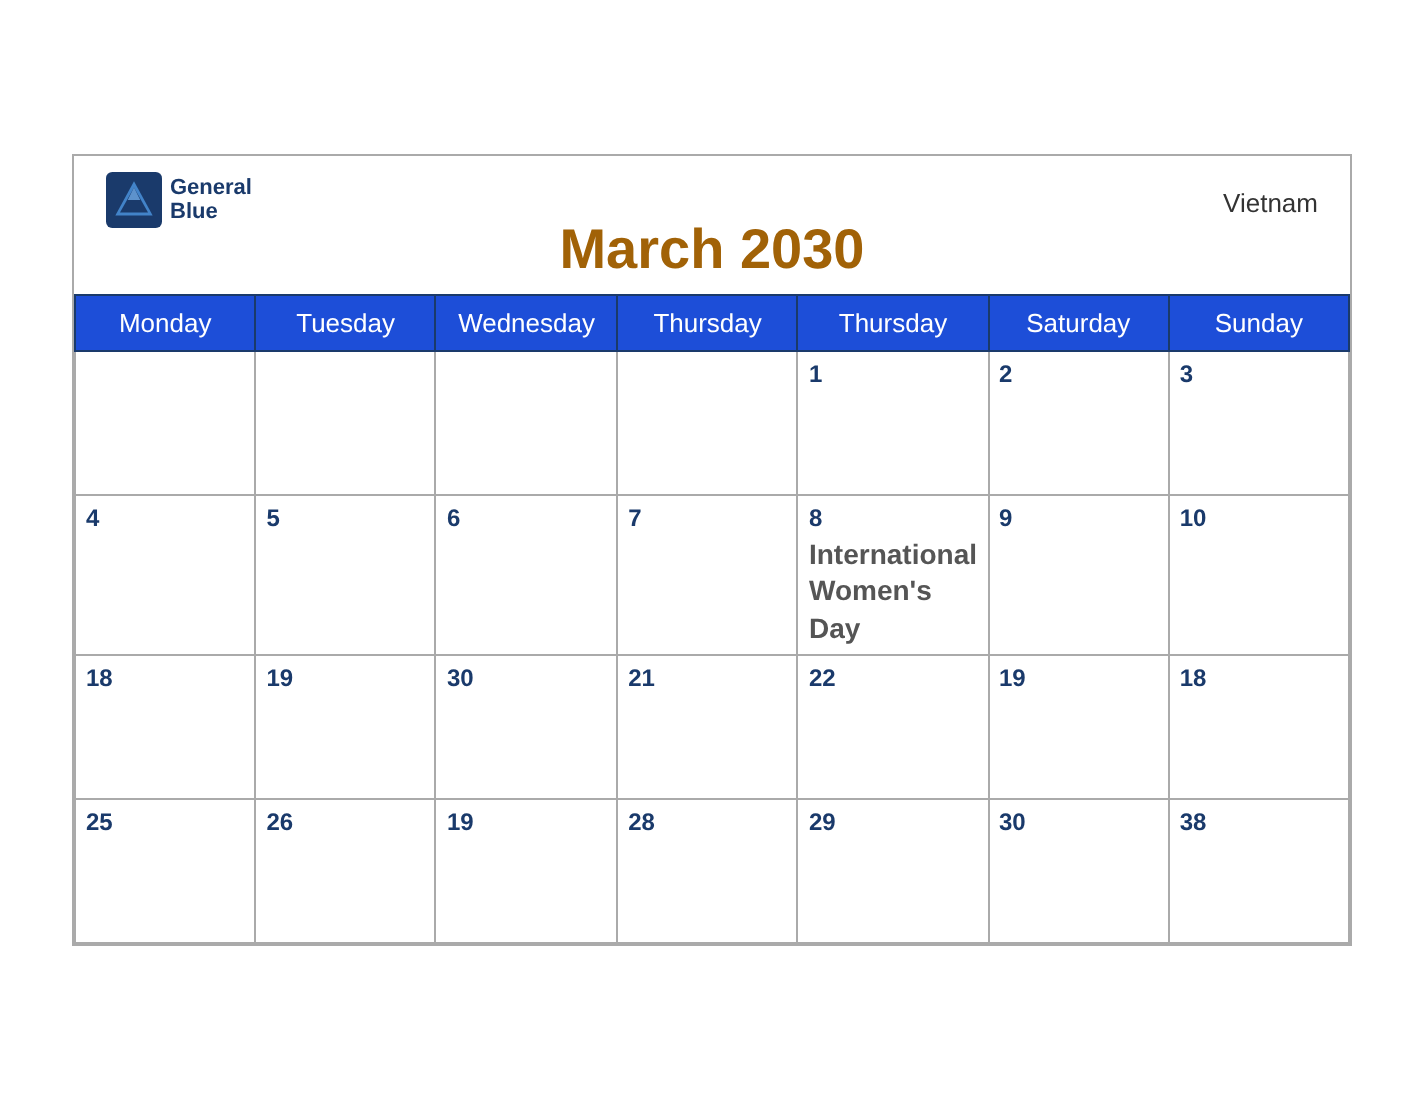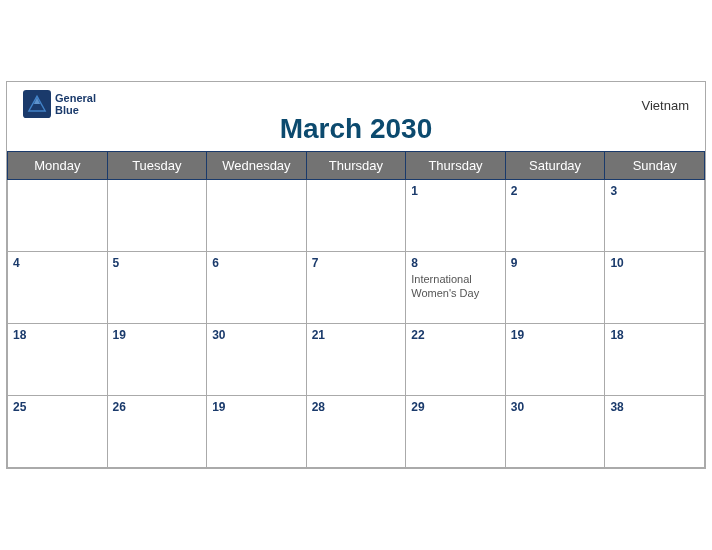--- a/index.html
+++ b/index.html
@@ -6,21 +6,21 @@
     body {
       font-family: Arial, sans-serif;
       background: #fff;
       width: 712px;
       height: 550px;
       display: flex;
       align-items: center;
       justify-content: center;
     }
     .calendar-wrapper {
-      width: 700px;
+      width: 640px;
       border: 1px solid #aaa;
       background: #fff;
     }
     .calendar-header {
       display: flex;
       align-items: center;
       justify-content: center;
       padding: 10px 16px 6px;
       position: relative;
     }
@@ -37,38 +37,38 @@
       color: #1a3a6b;
       font-weight: bold;
       line-height: 1.1;
     }
     .logo-icon {
       width: 28px;
       height: 28px;
     }
     .month-title {
       font-size: 28px;
-      color: #0c4a6e;
+      color: #a16207;
       font-weight: bold;
       text-align: center;
       margin-top: 21px;
     }
     .country-label {
       position: absolute;
       right: 16px;
       top: 16px;
       font-size: 13px;
       color: #333;
     }
     .calendar-table {
       width: 100%;
       border-collapse: collapse;
     }
     .calendar-table th {
-      background: #737373;
+      background: #1d4ed8;
       color: #fff;
       font-size: 13px;
       font-weight: normal;
       padding: 6px 4px;
       text-align: center;
       border: 1px solid #1a3a6b;
     }
     .calendar-table td {
       border: 1px solid #aaa;
       width: calc(100% / 7);
@@ -81,24 +81,25 @@
     }
     .day-num {
       font-size: 12px;
       color: #1a3a6b;
       font-weight: bold;
     }
     .empty-day {
       background: #fff;
     }
     .holiday-text {
-      font-size: 11px;
+      font-size: 14px;
       color: #555;
       margin-top: 2px;
       line-height: 1.3;
+      font-weight: bold;
     }
   </style>
 </head>
 <body>
 
 <div class="calendar-wrapper">
   <div class="calendar-header">
     <div class="logo-area">
       <svg class="logo-icon" viewBox="0 0 36 36">
         <rect width="36" height="36" rx="4" fill="#1a3a6b"></rect>

